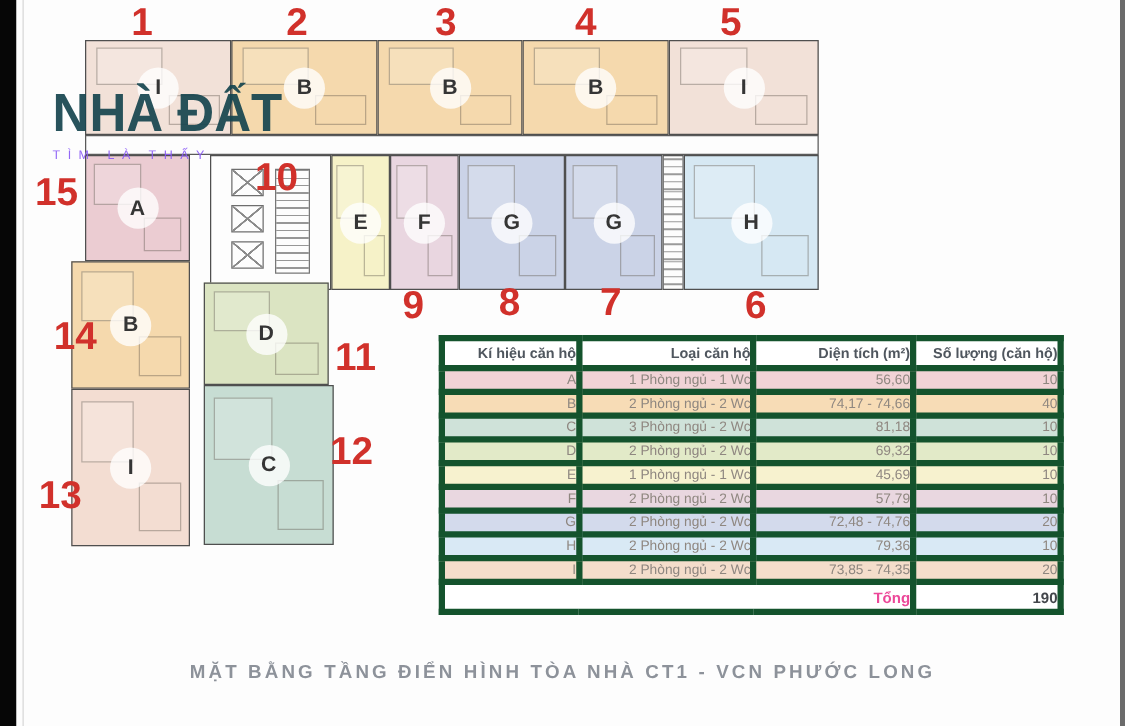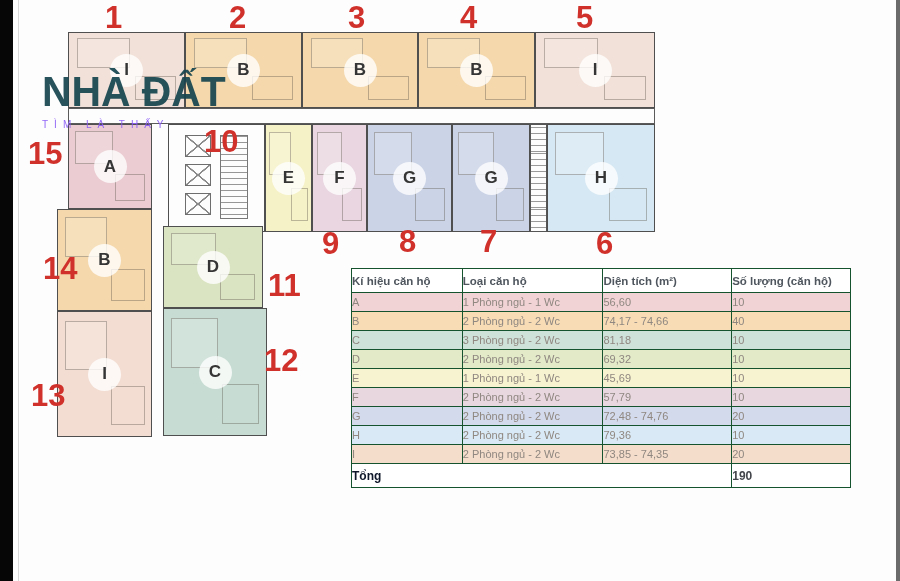--- a/index.html
+++ b/index.html
@@ -66,25 +66,25 @@
   .wm-tagline{
     margin-top:6px;font-size:10px;font-weight:400;color:#8b5cf6;letter-spacing:6px;white-space:nowrap;
   }
 
   
   .apt-table{
     position:absolute;left:351px;top:268px;width:500px;border-collapse:collapse;z-index:4;
     font-size:11px;color:#8f8780;background:#ffffff;border:1.5px solid #9a9a9a;
   }
   .apt-table th,.apt-table td{
-    border:1px solid #14532d;text-align:left;padding:0;box-sizing:border-box;
+    border:5px solid #14532d;text-align:right;padding:0;box-sizing:border-box;
   }
   .apt-table th{height:24px;font-size:11.5px;font-weight:700;color:#4f565e;background:#ffffff;}
   .apt-table td{height:19px;}
-  .apt-table .total-label{height:24px;font-weight:700;color:#0f172a;font-size:12px;background:#ffffff;}
+  .apt-table .total-label{height:24px;font-weight:700;color:#ec4899;font-size:12px;background:#ffffff;}
   .apt-table .total-value{height:24px;font-weight:700;color:#43464b;font-size:12px;background:#ffffff;}
 
   
   .caption{
     position:absolute;left:20px;right:20px;top:529px;text-align:center;z-index:4;
     font-size:15px;font-weight:700;letter-spacing:2.5px;color:#8d929a;
   }
 </style>
 </head>
 <body>
@@ -249,14 +249,15 @@
         <td>73,85 - 74,35</td>
         <td>20</td>
       </tr>
       <tr>
         <td class="total-label" colspan="3">Tổng</td>
         <td class="total-value">190</td>
       </tr>
     </tbody>
   </table>
 
+  <div class="caption">MẶT BẰNG TẦNG ĐIỂN HÌNH TÒA NHÀ CT1 - VCN PHƯỚC LONG</div>
 
 </div>
 
 </body></html>

